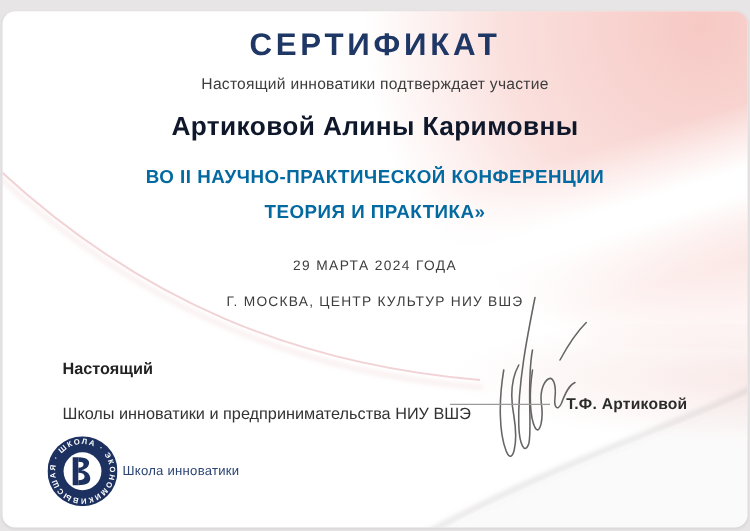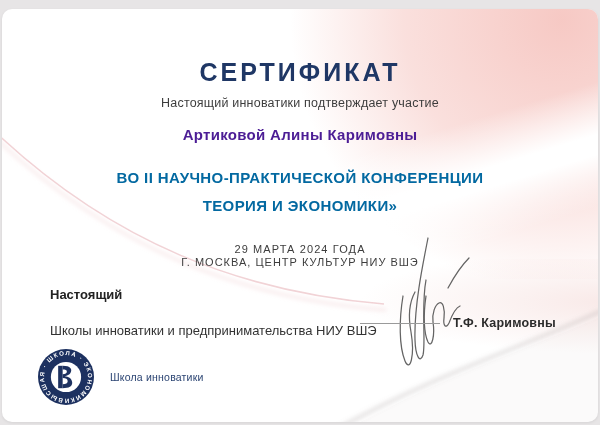--- a/index.html
+++ b/index.html
@@ -28,38 +28,38 @@
       rgba(255,255,255,0) 0%, #fff 42%, #fff 58%, rgba(255,255,255,0) 100%);
     transform:rotate(-17deg);
   }
   .deco-sig-glow{
     position:absolute;right:-30px;top:250px;width:270px;height:95px;
     background:radial-gradient(ellipse at 95% 45%,
       rgba(242,211,208,.5) 0%, rgba(242,211,208,0) 70%);
   }
   .deco-svg{position:absolute;left:0;top:0;width:100%;height:100%;}
 
-  .center{position:absolute;left:0;right:0;text-align:center;margin-top:36px;}
+  .center{position:absolute;left:0;right:0;text-align:center;}
   .title{top:22px;font-size:25px;font-weight:700;letter-spacing:3px;color:#1f3765;}
   .subtitle{top:60px;font-size:12.5px;color:#3d3d3d;letter-spacing:.2px;}
-  .recipient{top:90px;font-size:15px;font-weight:700;color:#4c1d95;letter-spacing:.3px;}
+  .recipient{top:90px;font-size:21px;font-weight:700;color:#0f172a;letter-spacing:.3px;}
   .event{top:128px;font-size:15px;font-weight:700;color:#0369a1;line-height:28px;letter-spacing:.4px;}
   .date{top:207px;font-size:11px;color:#3d3d3d;letter-spacing:1.1px;}
-  .location{top:220px;font-size:11px;color:#3d3d3d;letter-spacing:1px;}
+  .location{top:236px;font-size:11px;color:#3d3d3d;letter-spacing:1px;}
 
   .signer-block{position:absolute;left:50px;top:287px;}
   .signer-role{font-size:13px;font-weight:700;color:#222;}
   .signer-org{font-size:13px;color:#333;margin-top:21px;}
 
   .sig-line{position:absolute;left:360px;top:323px;width:80px;height:0;border-top:1px solid #9a9a9a;}
   .signer-name{position:absolute;left:453px;top:316px;font-size:12.5px;font-weight:700;color:#2b2b2b;letter-spacing:.2px;}
   .sig-svg{position:absolute;left:390px;top:234px;}
 
   .logo-block{position:absolute;left:38px;top:349px;display:flex;align-items:center;}
-  .logo-label{margin-left:16px;font-size:10.5px;color:#2c4573;line-height:15px;font-weight:400;letter-spacing:.2px;}
+  .logo-label{margin-left:4px;font-size:10.5px;color:#2c4573;line-height:15px;font-weight:400;letter-spacing:.2px;}
 </style>
 </head>
 <body>
 
 <div class="card">
   <div class="deco-tr"></div>
   <div class="deco-swoosh"></div>
   <div class="deco-sig-glow"></div>
   <svg class="deco-svg" viewBox="0 0 596 413">
     <defs>
@@ -73,41 +73,41 @@
     <path d="M 328 430 C 438 366 540 336 616 300 L 616 430 Z" fill="rgba(170,158,160,0.05)"></path>
   </svg>
 </div>
 
 <div class="center title">СЕРТИФИКАТ</div>
 <div class="center subtitle">Настоящий инноватики подтверждает участие</div>
 <div class="center recipient">Артиковой Алины Каримовны</div>
 
 <div class="center event">
   <div>ВО II НАУЧНО-ПРАКТИЧЕСКОЙ КОНФЕРЕНЦИИ</div>
-  <div>ТЕОРИЯ И ЭКОНОМИКИ»</div>
+  <div>ТЕОРИЯ И ПРАКТИКА»</div>
 </div>
 
 <div class="center date">29 МАРТА 2024 ГОДА</div>
 <div class="center location">Г. МОСКВА, ЦЕНТР КУЛЬТУР НИУ ВШЭ</div>
 
 <div class="signer-block">
   <div class="signer-role">Настоящий</div>
   <div class="signer-org">Школы инноватики и предпринимательства НИУ ВШЭ</div>
 </div>
 
 <svg class="sig-svg" width="80" height="140" viewBox="0 0 80 140">
   <g fill="none" stroke="#4a4a4a" stroke-width="1.25" stroke-linecap="round" opacity="0.85">
     <path d="M 38 4 C 32 34 24 74 25 106 C 25.5 122 30 130 33 121 C 36 110 31 72 36 46"></path>
     <path d="M 13 62 C 9 86 9 112 15 127 C 20 139 25 122 21 98 C 18 82 19 69 25 58"></path>
     <path d="M 36 62 C 33 82 34 100 38 108 C 42 115 45 101 43 88 C 42 79 45 71 49 69 C 53 67 55 75 54 84 C 53 92 56 95 59 89 C 62 81 65 74 70 72"></path>
     <path d="M 58 54 C 65 41 72 31 79 24"></path>
   </g>
 </svg>
 <div class="sig-line"></div>
-<div class="signer-name">Т.Ф. Каримовны</div>
+<div class="signer-name">Т.Ф. Артиковой</div>
 
 <div class="logo-block">
   <svg width="56" height="56" viewBox="0 0 100 100">
     <defs>
       <path id="ringPath" d="M 50 89 A 39 39 0 1 1 50.01 89" fill="none"></path>
     </defs>
     <circle cx="50" cy="50" r="50" fill="#1d3160"></circle>
     <circle cx="50" cy="50" r="27" fill="#ffffff"></circle>
     <text font-family="Liberation Sans, sans-serif" font-size="11" font-weight="700" fill="#ffffff" letter-spacing="2.2">
       <textPath href="#ringPath" startOffset="2%">ВЫСШАЯ · ШКОЛА · ЭКОНОМИКИ ·</textPath>

